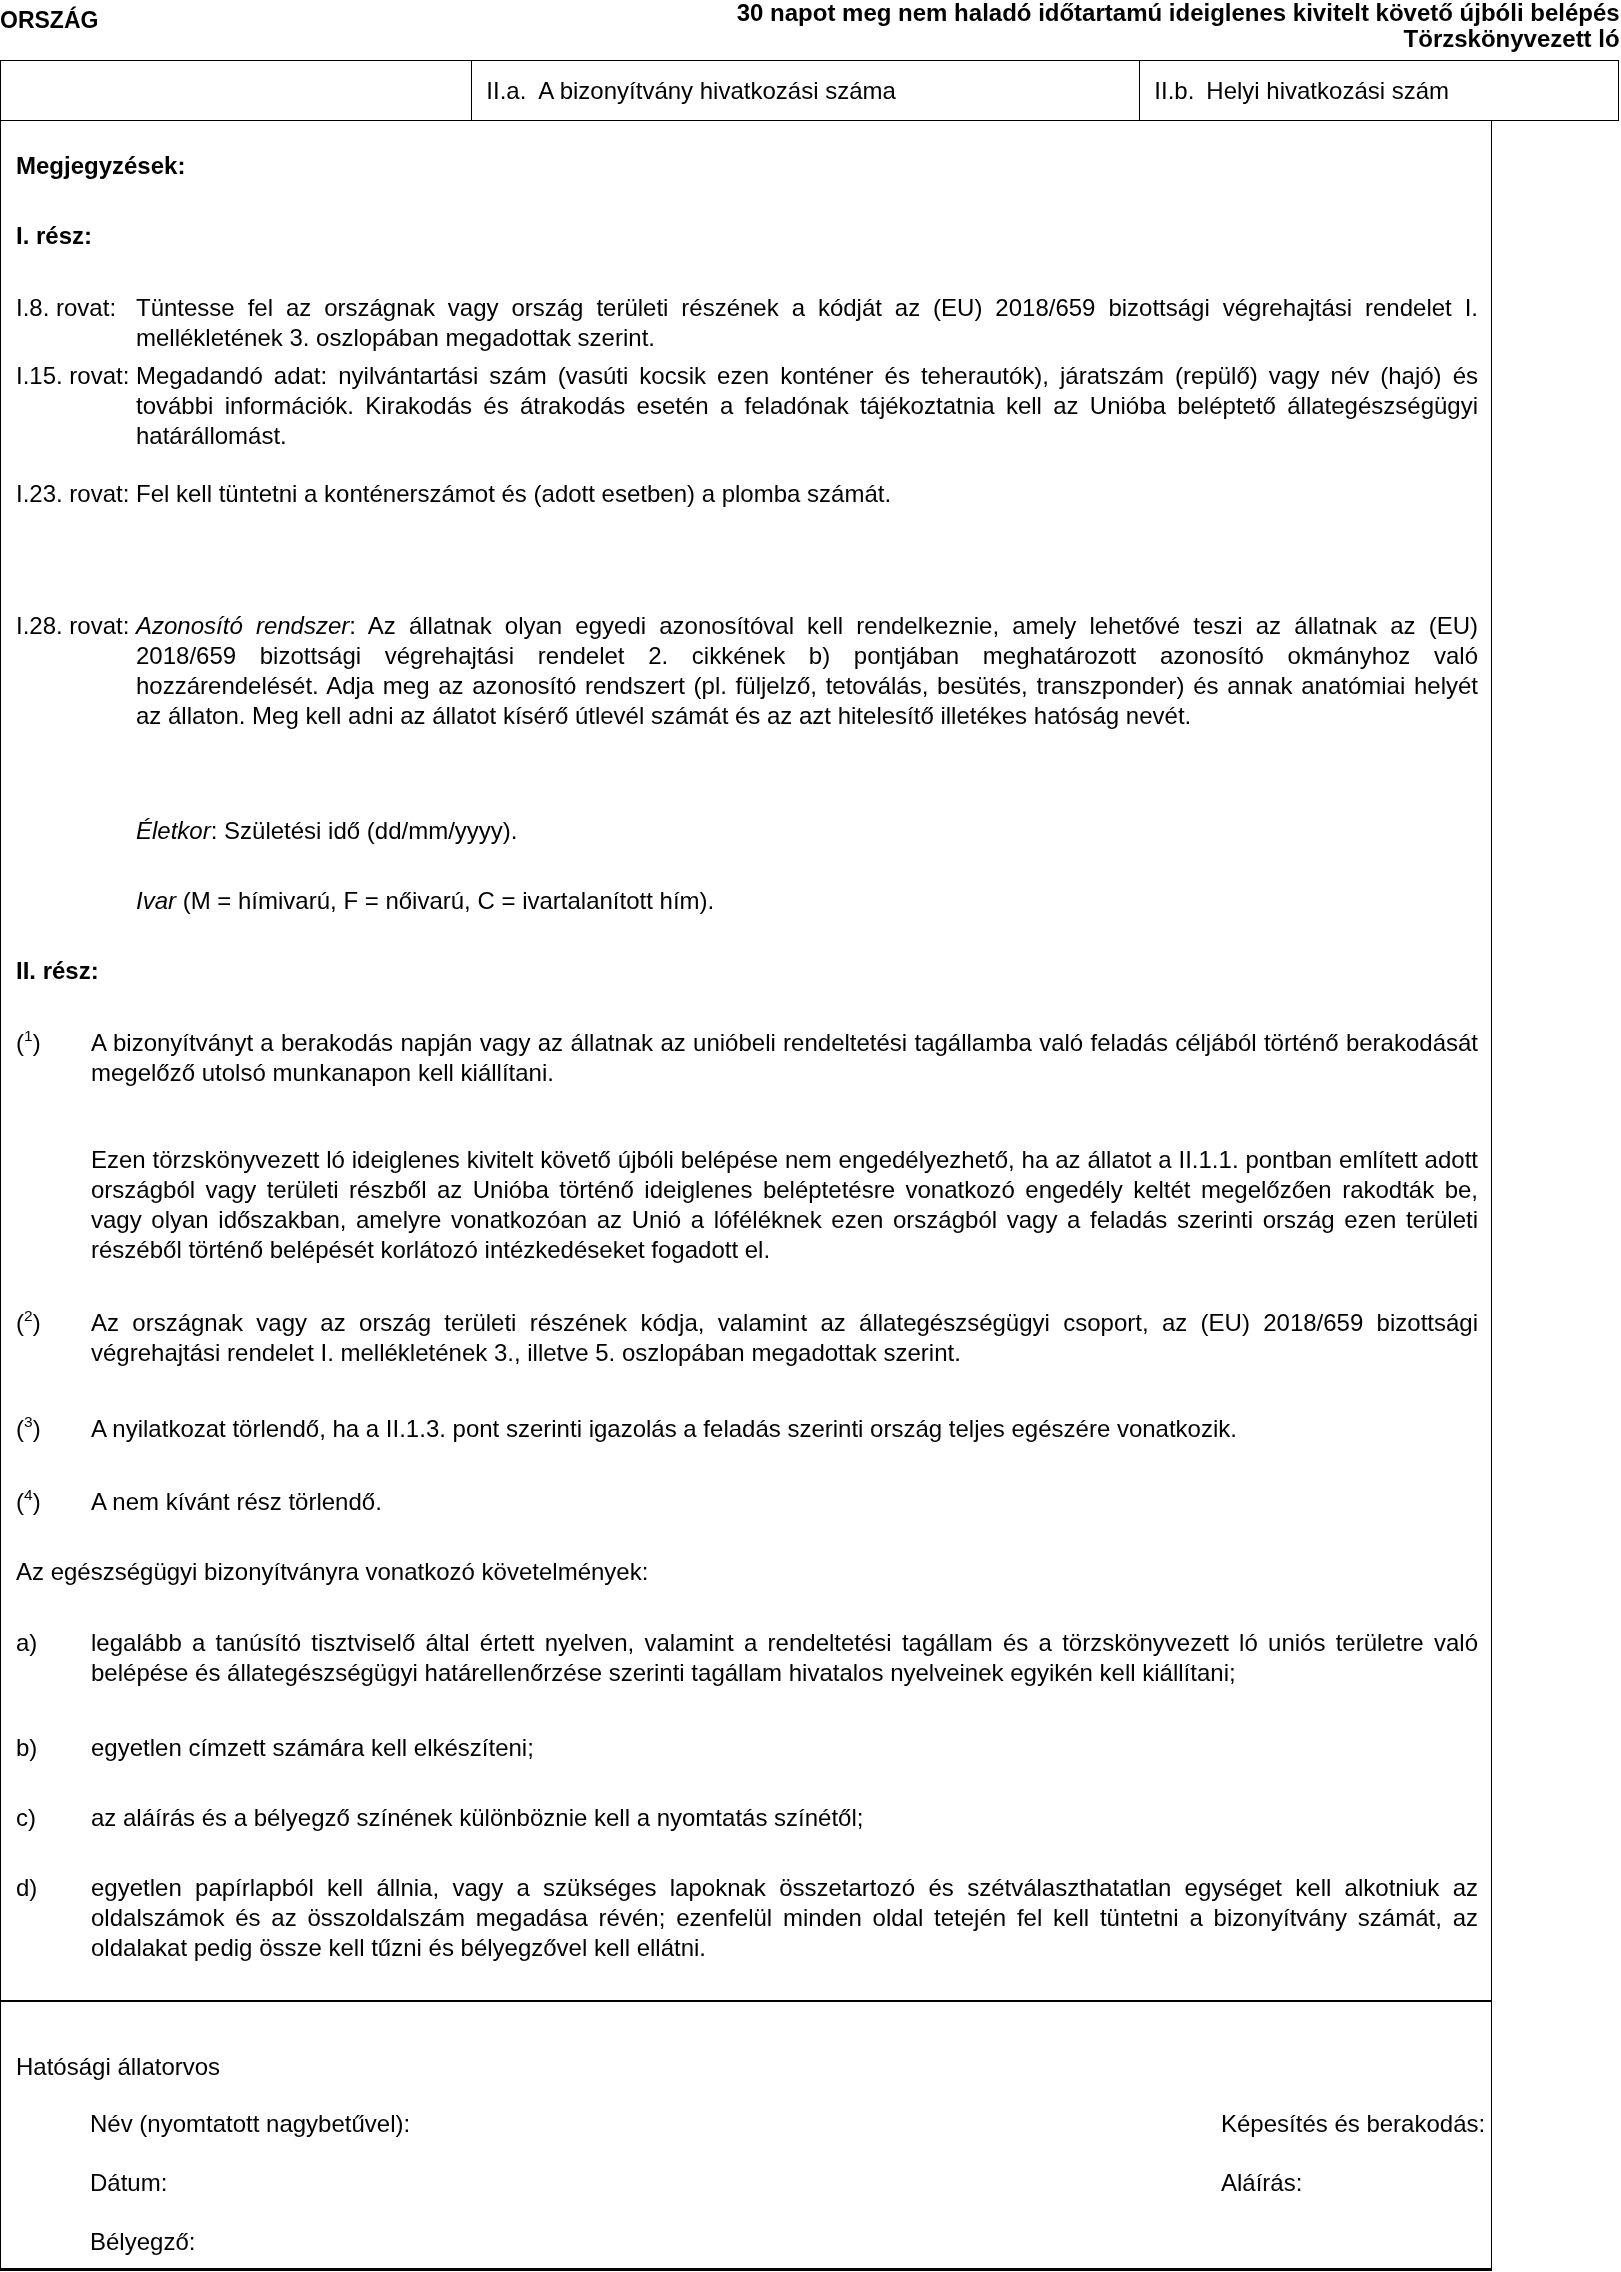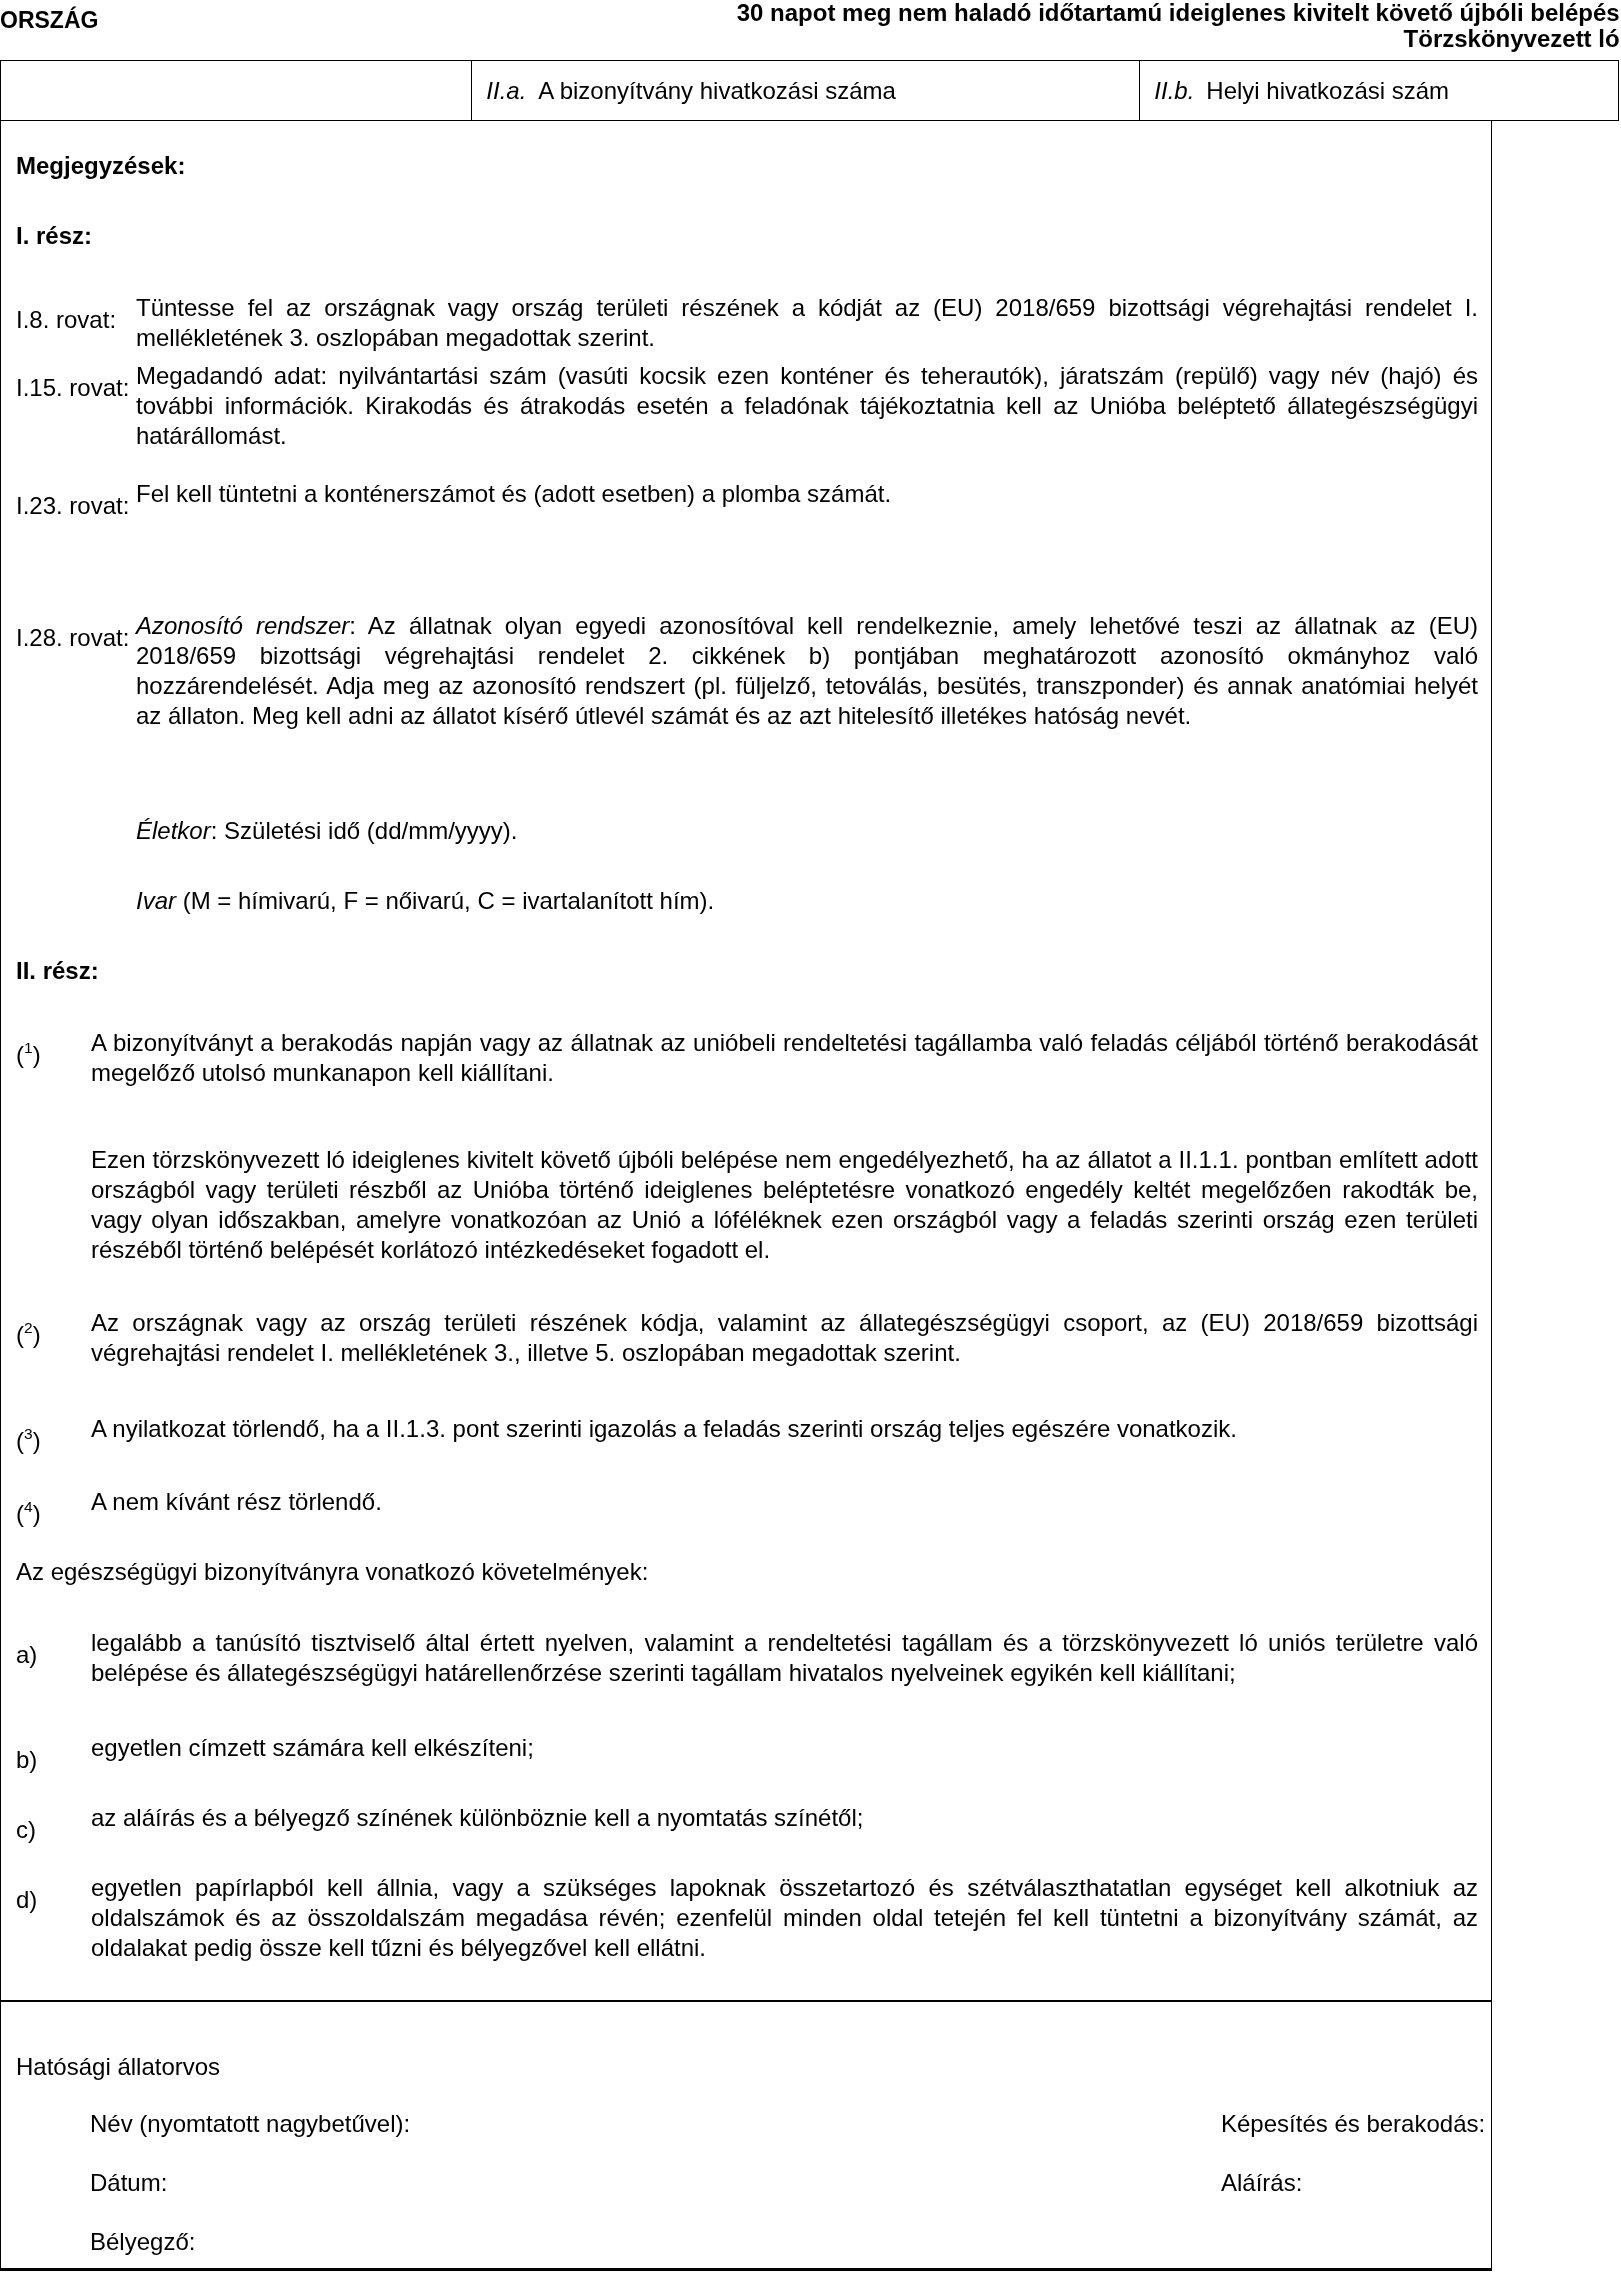--- a/index.html
+++ b/index.html
@@ -15,32 +15,32 @@
   .ref-table {
     position: absolute; left: 0; top: 60px; width: 1619px; height: 61px;
     border-top: 1.8px solid #000; border-bottom: 1.8px solid #000;
     border-left: 1.2px solid #000; border-right: 1.2px solid #000;
     display: flex; box-sizing: border-box;
   }
   .ref-cell { box-sizing: border-box; height: 100%; display: flex; align-items: center; }
   .ref-cell.c1 { width: 471px; border-right: 1.2px solid #000; }
   .ref-cell.c2 { width: 668px; border-right: 1.2px solid #000; padding-left: 14.3px; }
   .ref-cell.c3 { flex: 1; padding-left: 14.3px; }
-  .ref-num { display: inline-block; min-width: 36px; margin-right: 12px; font-style: italic; }
+  .ref-num { display: inline-block; min-width: 36px; margin-right: 12px; }
 
   .body-box {
     position: absolute; left: 0; top: 121px; width: 1492px; height: 2150px;
     border-left: 1.2px solid #000; border-right: 1.2px solid #000; border-bottom: 3.6px solid #000;
     box-sizing: border-box;
   }
   .divider { position: absolute; left: 0; right: 0; top: 1879px; height: 0; border-top: 2.4px solid #000; }
 
   .heading { position: absolute; left: 15px; font-weight: bold; }
   .row { position: absolute; left: 15px; right: 13px; }
-  .row .lbl { position: absolute; left: 0; top: 0; margin-top: 12px; }
+  .row .lbl { position: absolute; left: 0; top: 0; }
   .row .txt { margin-left: 120px; text-align: justify; }
   .row.fn .txt { margin-left: 75px; }
   .sup { font-size: 15.5px; vertical-align: top; line-height: 18px; position: relative; top: -1.2px; }
   .it { font-style: italic; }
   .sig { position: absolute; }
 </style>
 </head>
 <body>
 
 <div class="abs hdr-left">ORSZÁG</div>

